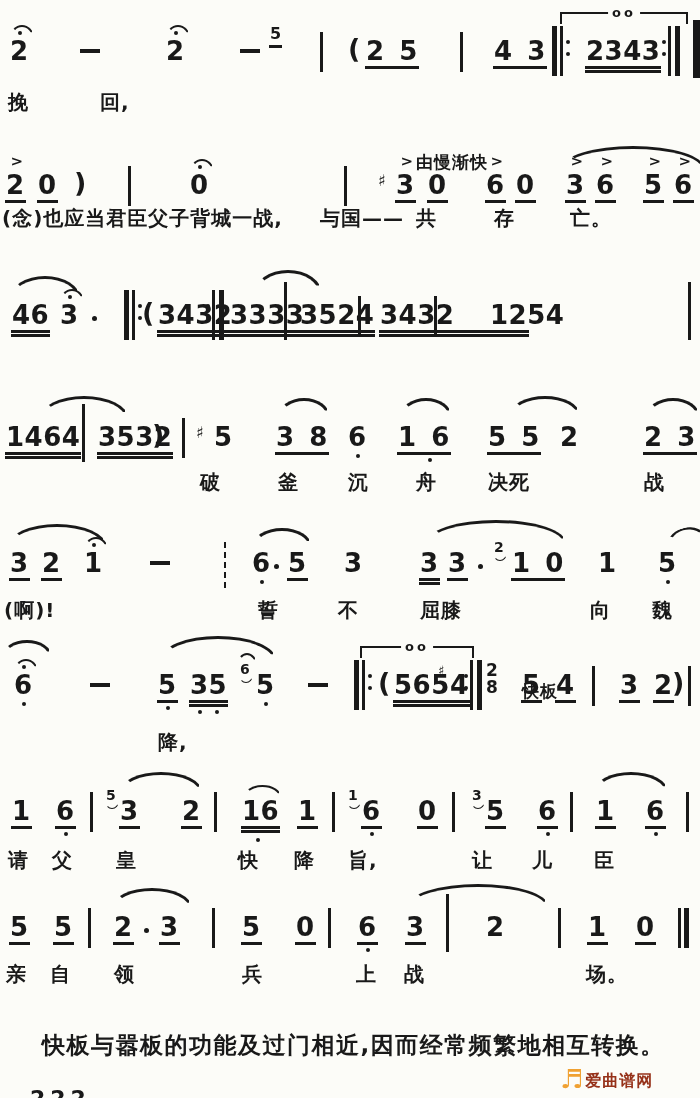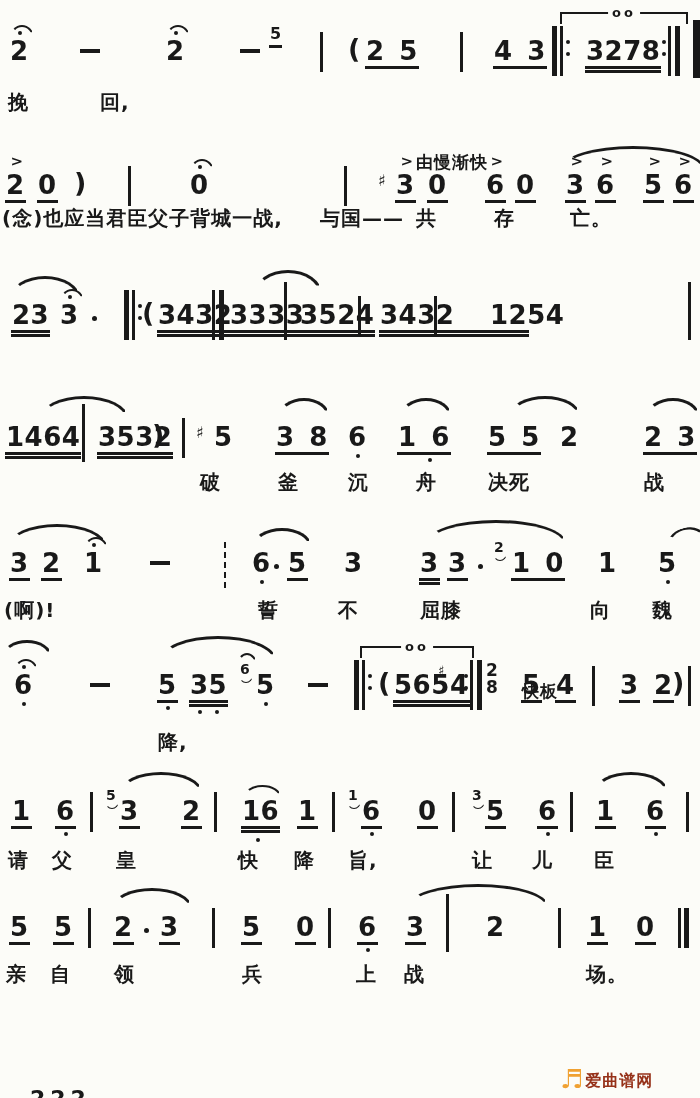--- a/index.html
+++ b/index.html
@@ -52,21 +52,21 @@
       <div class="arc" style="left: 165.5px; top: 25px; width: 20px; height: 9px;"></div>
       <div class="fdot" style="left: 173.5px; top: 31px;"></div>
       <div class="dashnote" style="left: 240px; top: 49px;"></div>
       <div class="smallnote" style="left: 270px; top: 26px;">5</div>
       <div class="uline" style="left: 269px; top: 45px; width: 13px;"></div>
       <div class="paren" style="left: 348px; top: 35px;">(</div>
       <div class="note" style="left: 366px; top: 38px;">2 5</div>
       <div class="uline" style="left: 365px; top: 66px; width: 54px;"></div>
       <div class="note" style="left: 494px; top: 38px;">4 3</div>
       <div class="uline" style="left: 493px; top: 66px; width: 54px;"></div>
-      <div class="note" style="left: 586px; top: 38px;">3278</div>
+      <div class="note" style="left: 586px; top: 38px;">2343</div>
       <div class="uline" style="left: 585px; top: 66px; width: 76px;"></div>
       <div class="uline" style="left: 585px; top: 70px; width: 76px;"></div>
       <div class="bar" style="left: 320px; top: 32px; height: 40px;"></div>
       <div class="bar" style="left: 460px; top: 32px; height: 40px;"></div>
       <div class="bar thick" style="left: 552px; top: 26px; height: 50px;"></div>
       <div class="bar" style="left: 560px; top: 26px; height: 50px;"></div>
       <div class="rdot" style="left: 566px; top: 40px;"></div>
       <div class="rdot" style="left: 566px; top: 52px;"></div>
       <div class="rdot" style="left: 662px; top: 40px;"></div>
       <div class="rdot" style="left: 662px; top: 52px;"></div>
@@ -112,21 +112,21 @@
       <div class="accent" style="left: 678.5px; top: 154px;">&gt;</div>
       <div class="bar" style="left: 128px; top: 166px; height: 40px;"></div>
       <div class="bar" style="left: 344px; top: 166px; height: 40px;"></div>
       <div class="slur" style="left: 562px; top: 146px; width: 136px; height: 16px;"></div>
       <div class="tempo-text" style="left: 416px; top: 140px; margin-top: 11px;">由慢渐快</div>
       <div class="lyric" style="left: 2px; top: 206px;">(念)也应当君臣父子背城一战,</div>
       <div class="lyric" style="left: 320px; top: 206px;">与国——</div>
       <div class="lyric" style="left: 416px; top: 206px;">共</div>
       <div class="lyric" style="left: 494px; top: 206px;">存</div>
       <div class="lyric" style="left: 570px; top: 206px;">亡。</div>
-      <div class="note" style="left: 12px; top: 302px;">23</div>
+      <div class="note" style="left: 12px; top: 302px;">46</div>
       <div class="uline" style="left: 11px; top: 330px; width: 39px;"></div>
       <div class="uline" style="left: 11px; top: 334px; width: 39px;"></div>
       <div class="note" style="left: 60px; top: 302px;">3</div>
       <div class="arc" style="left: 59.5px; top: 289px; width: 20px; height: 9px;"></div>
       <div class="fdot" style="left: 67.5px; top: 295px;"></div>
       <div class="augdot" style="left: 92px; top: 316px;"></div>
       <div class="paren" style="left: 142px; top: 299px;">(</div>
       <div class="note" style="left: 158px; top: 302px;">3432</div>
       <div class="uline" style="left: 157px; top: 330px; width: 76px;"></div>
       <div class="uline" style="left: 157px; top: 334px; width: 76px;"></div>
@@ -372,18 +372,19 @@
       <div class="slur" style="left: 112px; top: 888px; width: 74px; height: 14px;"></div>
       <div class="slur" style="left: 408px; top: 884px; width: 134px; height: 16px;"></div>
       <div class="lyric" style="left: 6px; top: 962px;">亲</div>
       <div class="lyric" style="left: 50px; top: 962px;">自</div>
       <div class="lyric" style="left: 114px; top: 962px;">领</div>
       <div class="lyric" style="left: 242px; top: 962px;">兵</div>
       <div class="lyric" style="left: 356px; top: 962px;">上</div>
       <div class="lyric" style="left: 404px; top: 962px;">战</div>
       <div class="lyric" style="left: 586px; top: 962px;">场。</div>
     </div>
+  <div id="footer-text">快板与嚣板的功能及过门相近,因而经常频繁地相互转换。</div>
   <div id="page-num">222</div>
   <div id="watermark">
     <span id="wm-icon" style="color: rgb(240, 161, 50);">♬</span>
     <span id="wm-text" style="color: rgb(150, 50, 26);">爱曲谱网</span>
   </div>
 </div>
 
 </body></html>

